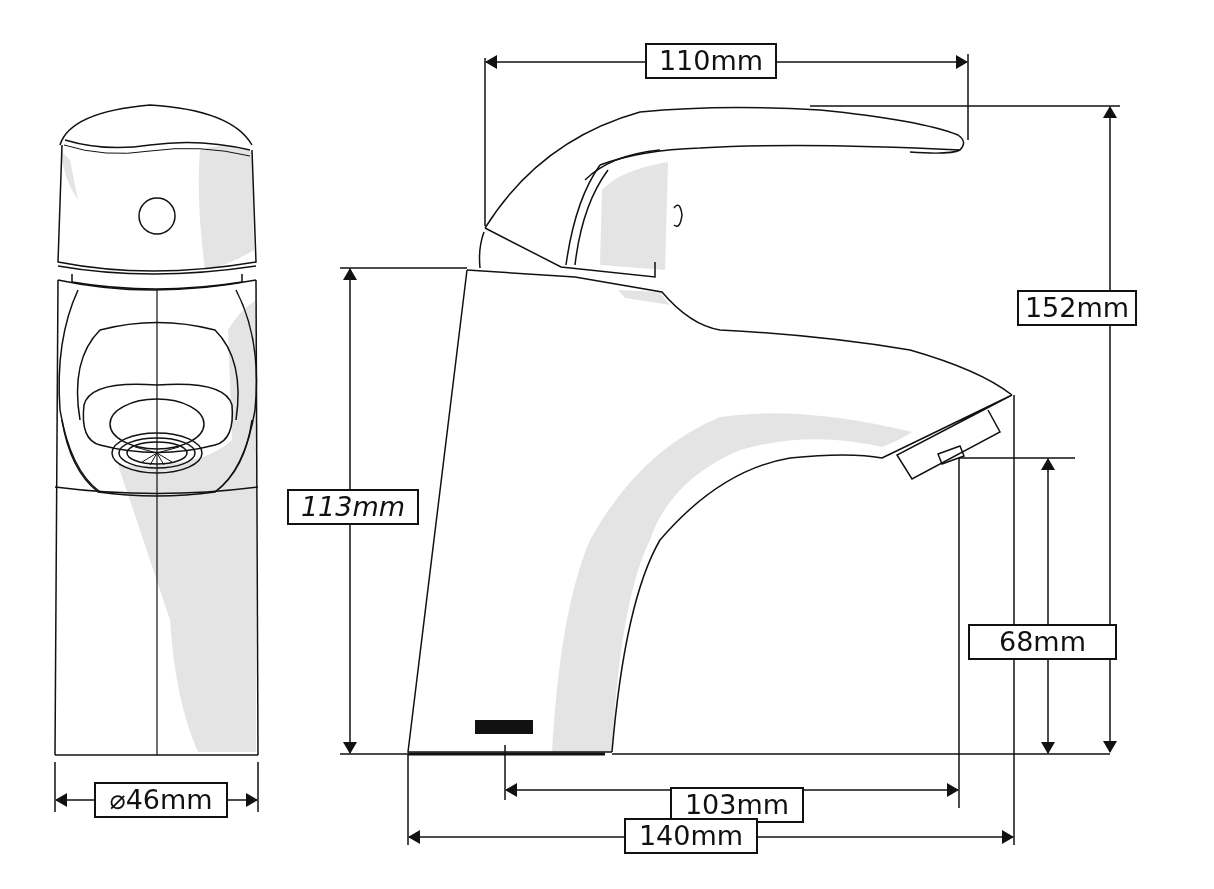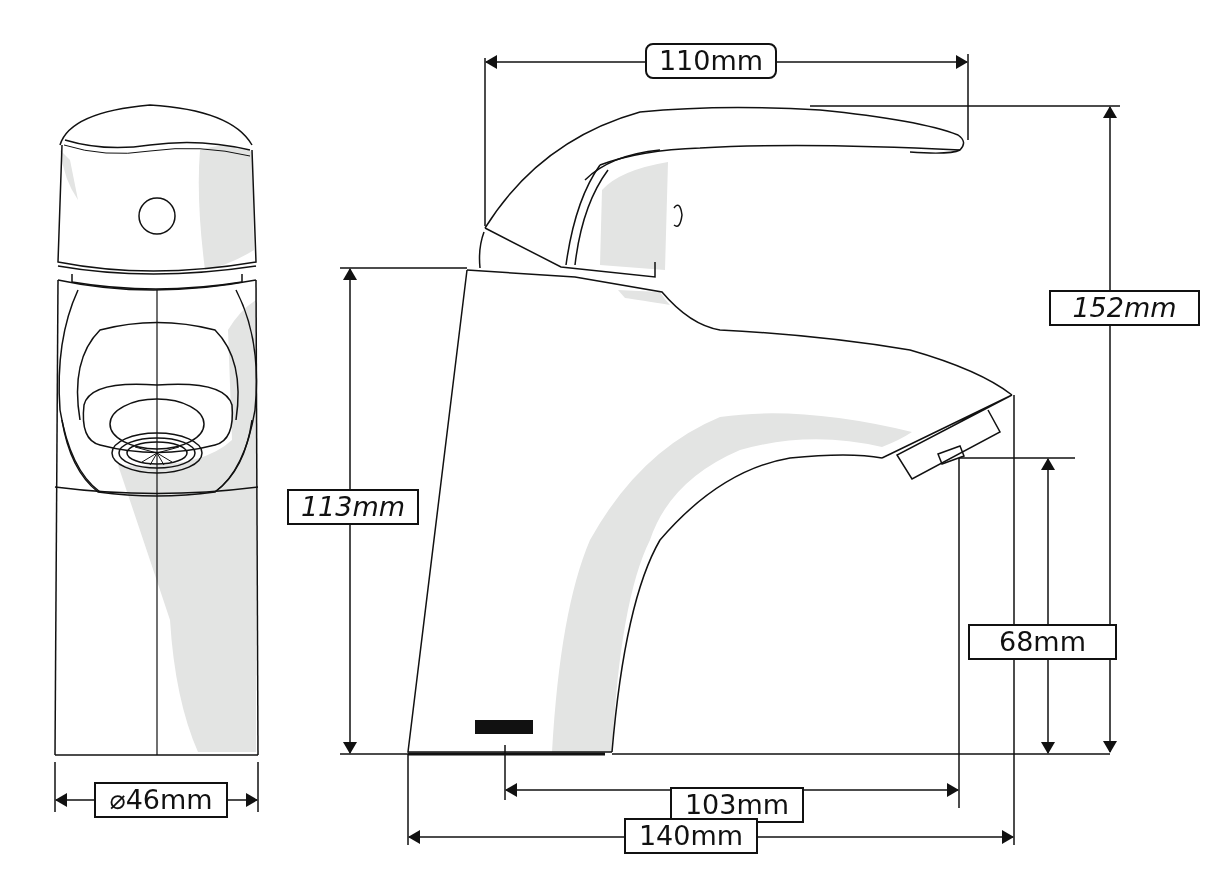--- a/index.html
+++ b/index.html
@@ -127,19 +127,19 @@
     <line x1="505" y1="745" x2="505" y2="800"></line>
     <line x1="959" y1="458" x2="959" y2="808"></line>
     <line x1="506" y1="790" x2="958" y2="790" marker-start="url(#arr)" marker-end="url(#arr)"></line>
 
     <line x1="408" y1="754" x2="408" y2="845"></line>
     <line x1="1014" y1="395" x2="1014" y2="845"></line>
     <line x1="409" y1="837" x2="1013" y2="837" marker-start="url(#arr)" marker-end="url(#arr)"></line>
   </g>
 </svg>
 
-<div class="dim-label" style="left:645px; top:43px; width:132px;border-radius:8px;">110mm</div>
-<div class="dim-label" style="left:1049px; top:290px; width:151px;font-style:italic;">152mm</div>
+<div class="dim-label" style="left:645px; top:43px; width:132px;">110mm</div>
+<div class="dim-label" style="left:1017px; top:290px; width:120px;">152mm</div>
 <div class="dim-label" style="left:287px; top:489px; width:132px;font-style:italic;">113mm</div>
 <div class="dim-label" style="left:968px; top:577px; width:149px;margin-top:47px;">68mm</div>
 <div class="dim-label" style="left:670px; top:771px; width:134px;margin-top:16px;">103mm</div>
 <div class="dim-label" style="left:624px; top:818px; width:134px;">140mm</div>
 <div class="dim-label" style="left:94px; top:782px; width:134px;">⌀46mm</div>
 
 </body></html>

